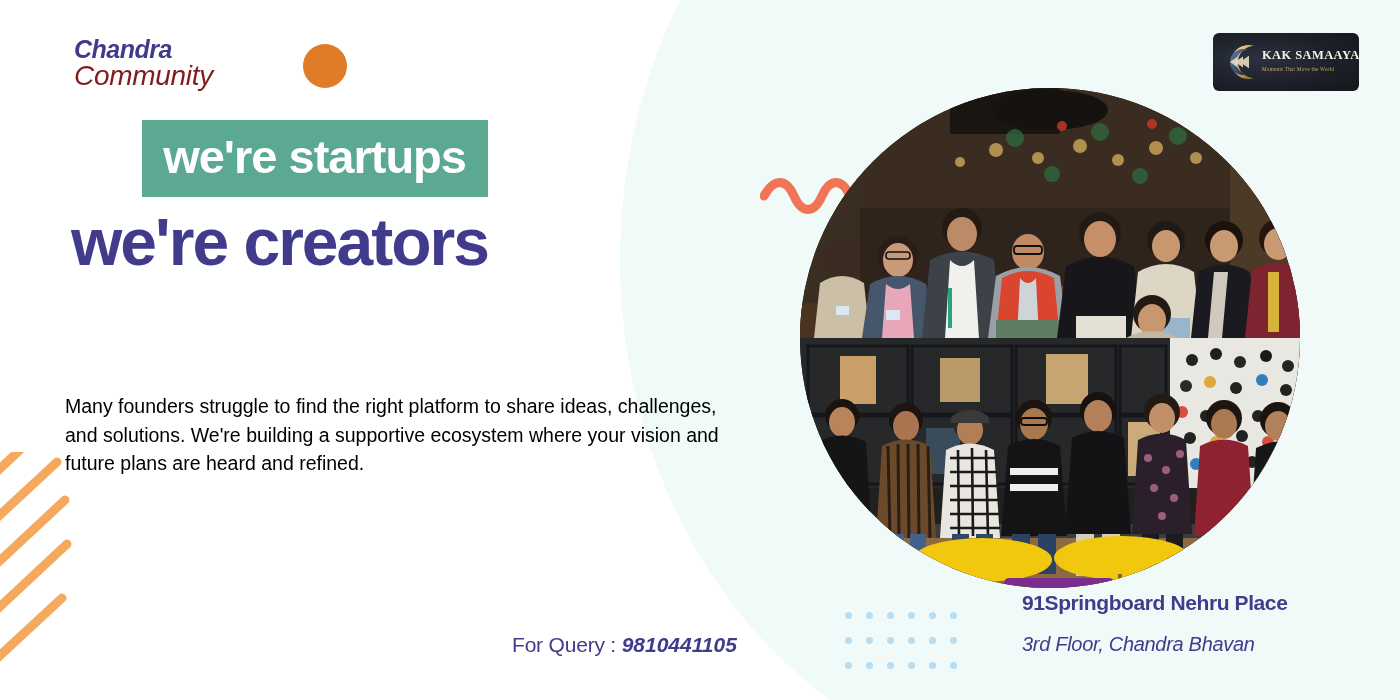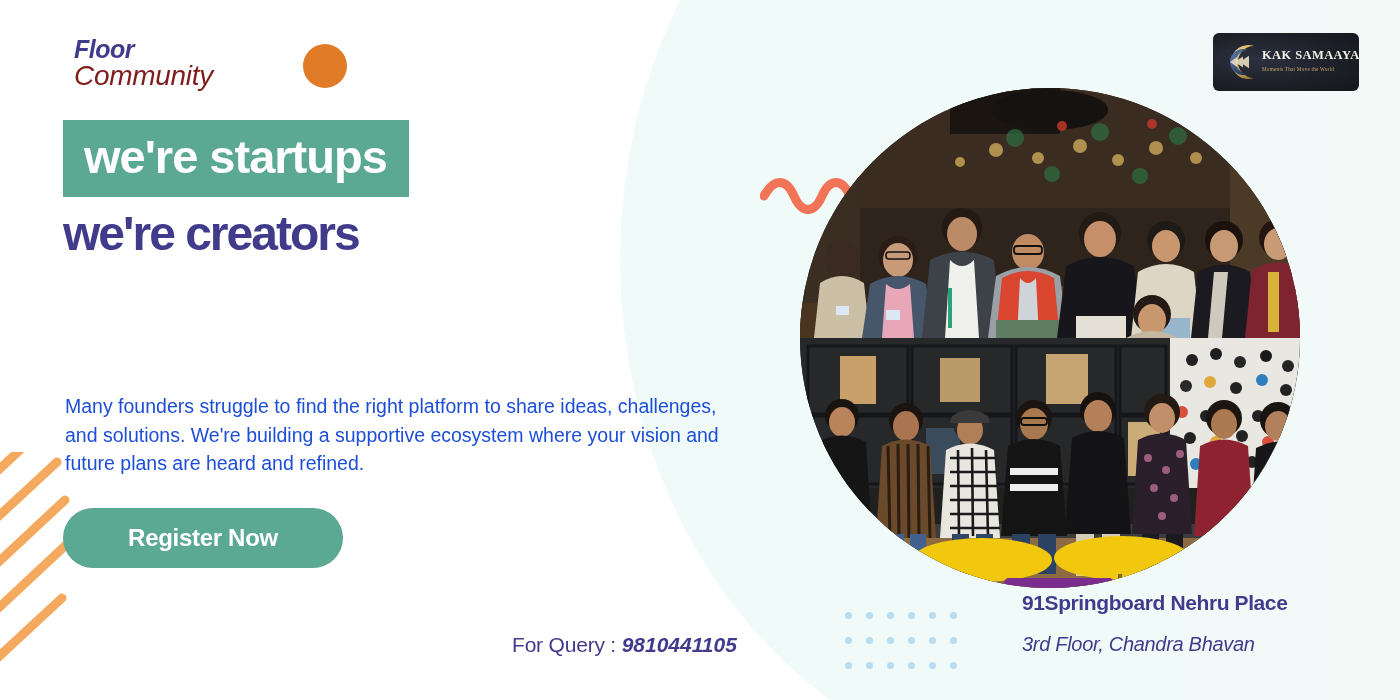--- a/index.html
+++ b/index.html
@@ -130,49 +130,49 @@
   .sponsor-tag {
     font-family:"Liberation Serif", serif;
     font-size:5.2px;
     color:#c9a96b;
     letter-spacing:0.25px;
     margin-top:4px;
     white-space:nowrap;
   }
 
   
-  .headline { position:absolute; left:63px; top:120px; z-index:5; }
+  .headline { position:absolute; left:63px; top:120px; z-index:5;text-align:right; }
   .hl-chip {
     display:inline-block;
     background:#5ba893;
     color:#ffffff;
     font-size:47px;
     font-weight:bold;
     letter-spacing:-1px;
     padding:13px 22px 17px 21px;
     line-height:1;
   }
   .hl-line {
     color:#413b8c;
     font-weight:bold;
     letter-spacing:-2px;
     line-height:1.03;
     white-space:nowrap;
   }
-  .hl-2 { font-size:48px; margin-top:12px; }
+  .hl-2 { font-size:66px; margin-top:12px; margin-left:8px; }
   .hl-3 { font-size:66px; margin-top:4px; margin-left:8px; }
 
   
   .para {
     position:absolute;
     left:65px; top:392px;
     width:680px;
     font-size:19.5px;
     line-height:1.47;
-    color:#1d4ed8;
+    color:#000000;
     z-index:5;
   }
 
   
   .btn-register {
     position:absolute;
     left:63px; top:508px;
     width:280px; height:60px;
     border:none;
     border-radius:30px;
@@ -293,21 +293,21 @@
       <i></i>
     <i></i>
       <i></i>
       <i></i>
       <i></i>
       <i></i>
       <i></i>
   </div>
 
   <div class="logo">
-    <div class="logo-brand">Floor</div>
+    <div class="logo-brand">Chandra</div>
     <div class="logo-sub">Community</div>
   </div>
   <div class="logo-dot"></div>
 
   <div class="sponsor">
     <svg class="sponsor-mark" viewBox="0 0 40 40">
       <defs>
         <linearGradient id="gld" x1="0" y1="0" x2="1" y2="1">
           <stop offset="0%" stop-color="#f6e4a8"></stop>
           <stop offset="45%" stop-color="#d8b05a"></stop>
@@ -328,21 +328,20 @@
     </div>
   </div>
 
   <div class="headline">
     <span class="hl-chip">we're startups</span>
     <div class="hl-line hl-2">we're creators</div>
   </div>
 
   <p class="para">Many founders struggle to find the right platform to share ideas, challenges, and solutions. We're building a supportive ecosystem where your vision and future plans are heard and refined.</p>
 
-  <button class="btn-register">Register Now</button>
 
 
   <div class="query"><span>For Query : </span><b>9810441105</b></div>
 
   <div class="venue">
     <div class="venue-name">91Springboard Nehru Place</div>
     <div class="venue-addr">3rd Floor, Chandra Bhavan</div>
   </div>
 
   <div class="photo-circle">

